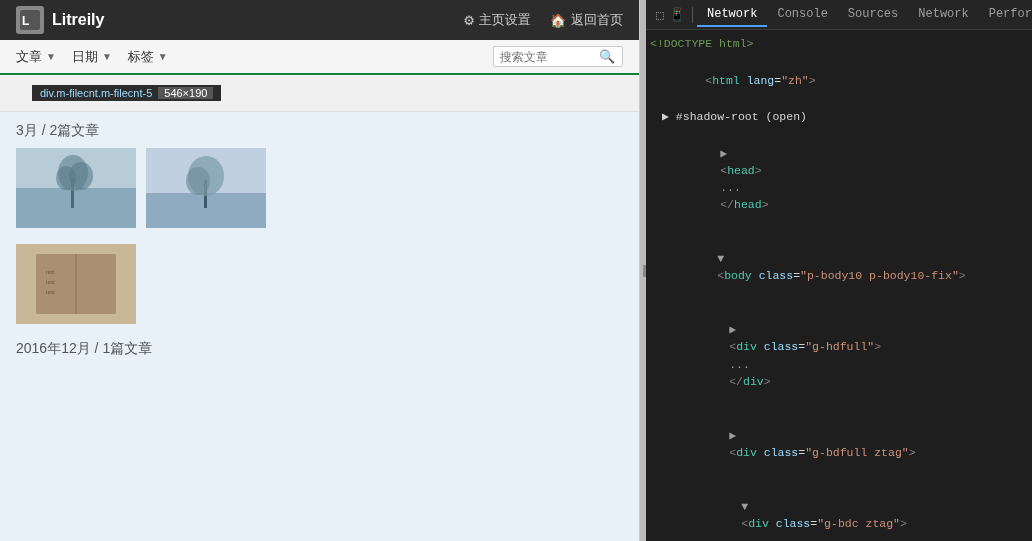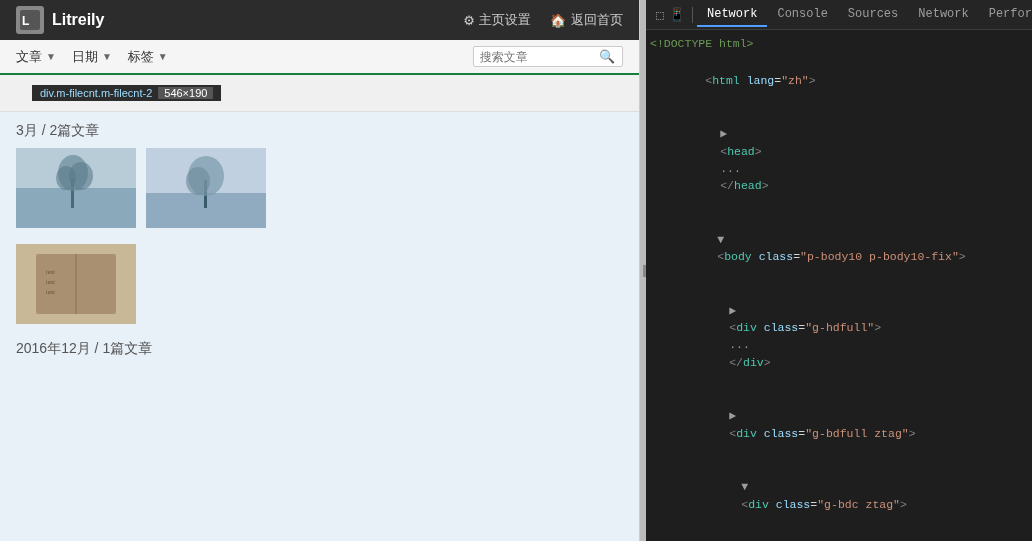--- a/index.html
+++ b/index.html
@@ -74,21 +74,21 @@
     }
     .toolbar-arrow { font-size: 10px; color: #666; }
     .toolbar-spacer { flex: 1; }
     .search-box {
       display: flex;
       align-items: center;
       border: 1px solid #ccc;
       background: #fff;
       border-radius: 2px;
       padding: 2px 6px;
-      gap: 20px;
+      gap: 0;
     }
     .search-box input {
       border: none;
       outline: none;
       font-size: 12px;
       width: 100px;
       background: transparent;
       color: #999;
     }
 
@@ -285,21 +285,21 @@
     </div>
     <div class="toolbar-spacer"></div>
     <div class="search-box">
       <input type="text" placeholder="搜索文章" style="">
       <span style="color:#999;">🔍</span>
     </div>
   </div>
 
   <div style="padding: 4px 16px; background:#f0f0f0; border-bottom:1px solid #ddd;">
     <span class="element-tooltip">
-      <span class="el-name">div.m-filecnt.m-filecnt-2</span>
+      <span class="el-name">div.m-filecnt.m-filecnt-5</span>
       <span class="el-size">546×190</span>
     </span>
   </div>
 
   <div class="content-area left-scroll" style="background:#e8f0f8;">
 
     <div class="article-list-item">
       <div class="month-header">3月 / 2篇文章</div>
       <div class="article-grid">
         <div class="thumb-placeholder tree">
@@ -376,20 +376,23 @@
     <div class="dom-line">
       <span style="padding-left:4px;" class="comment">&lt;!DOCTYPE html&gt;</span>
     </div>
 
     <div class="dom-line">
       <span style="padding-left:4px;">
         <span class="tag-bracket">&lt;</span><span class="tag-name">html</span> <span class="attr-name">lang</span>=<span class="attr-value">"zh"</span><span class="tag-bracket">&gt;</span>
       </span>
     </div>
 
+    <div class="dom-line">
+      <span style="padding-left:16px;" class="text-content">▶ #shadow-root (open)</span>
+    </div>
 
     <div class="dom-line">
       <span style="padding-left:0;margin-left:19px;">
         <span class="collapse-arrow">▶</span>
         <span class="tag-bracket">&lt;</span><span class="tag-name">head</span><span class="tag-bracket">&gt;</span>
         <span class="ellipsis">...</span>
         <span class="tag-bracket">&lt;/</span><span class="tag-name">head</span><span class="tag-bracket">&gt;</span>
       </span>
     </div>
 

